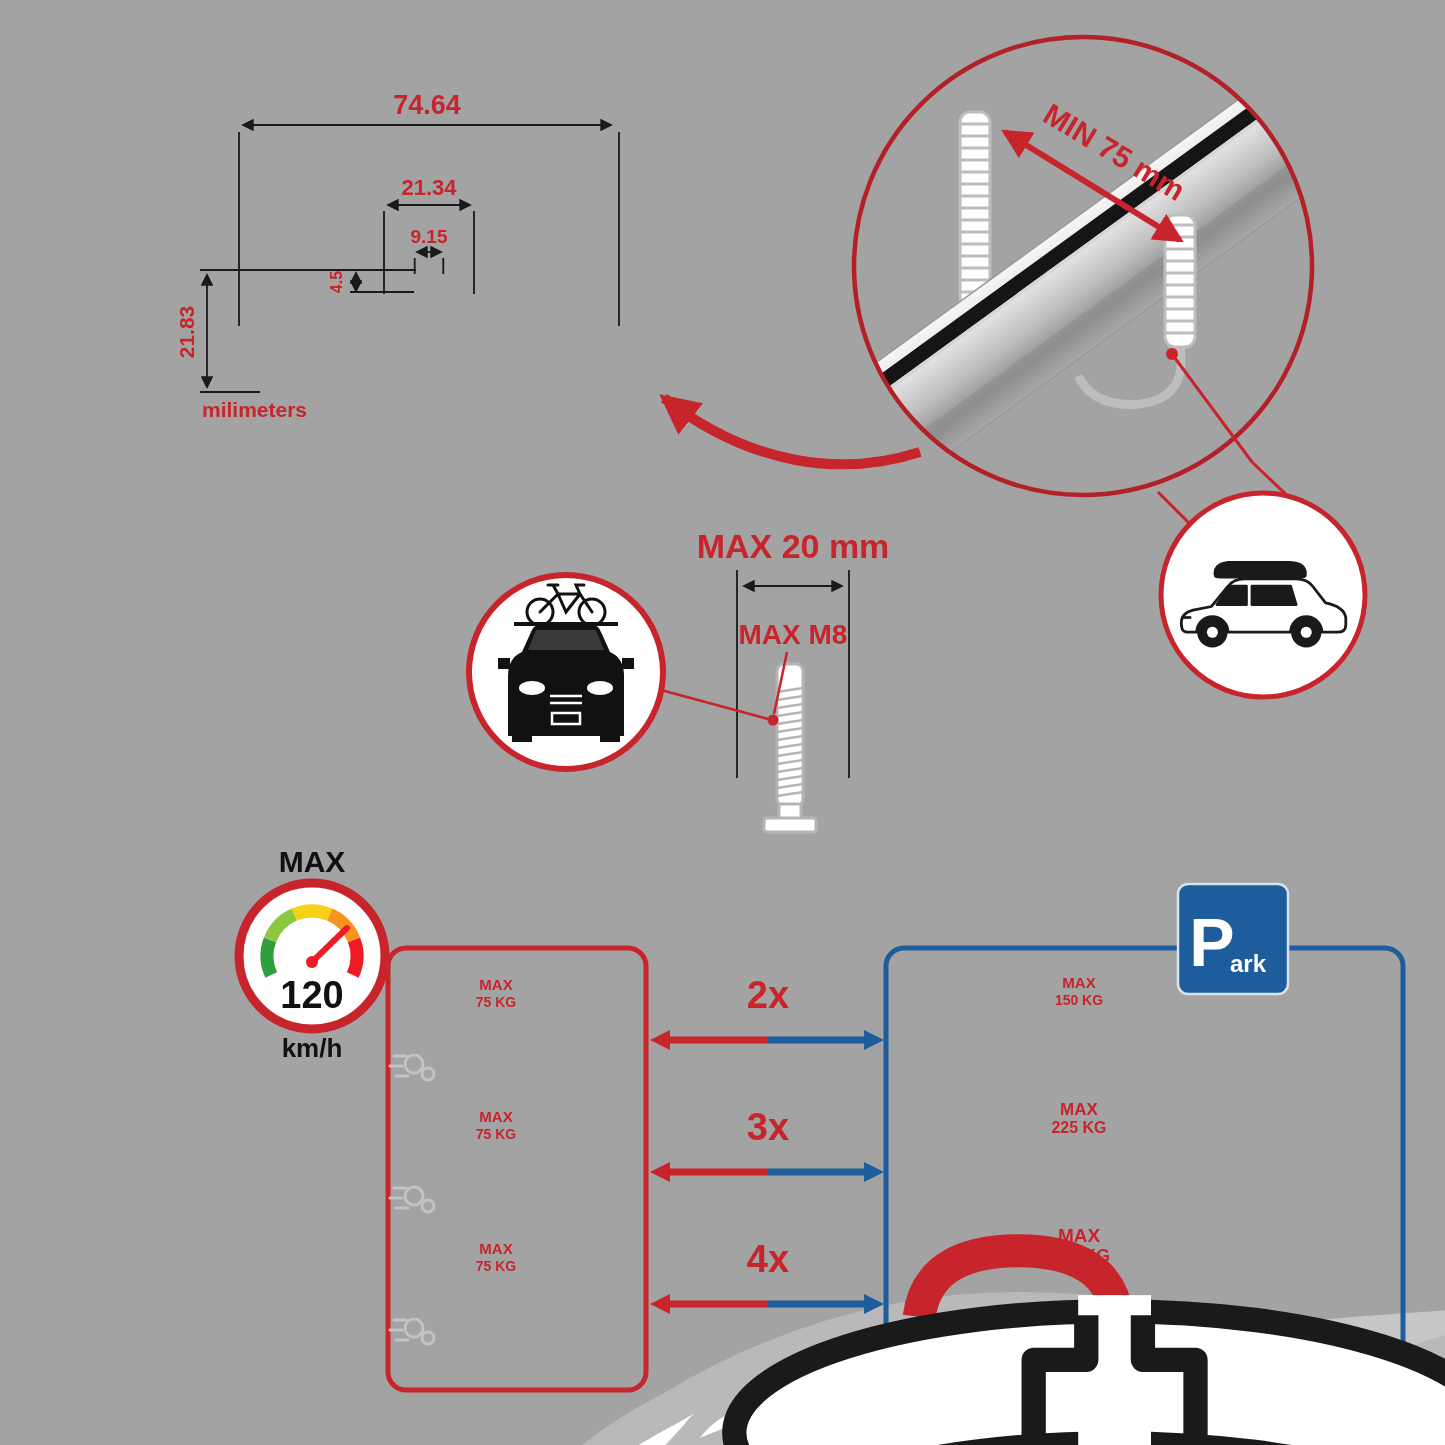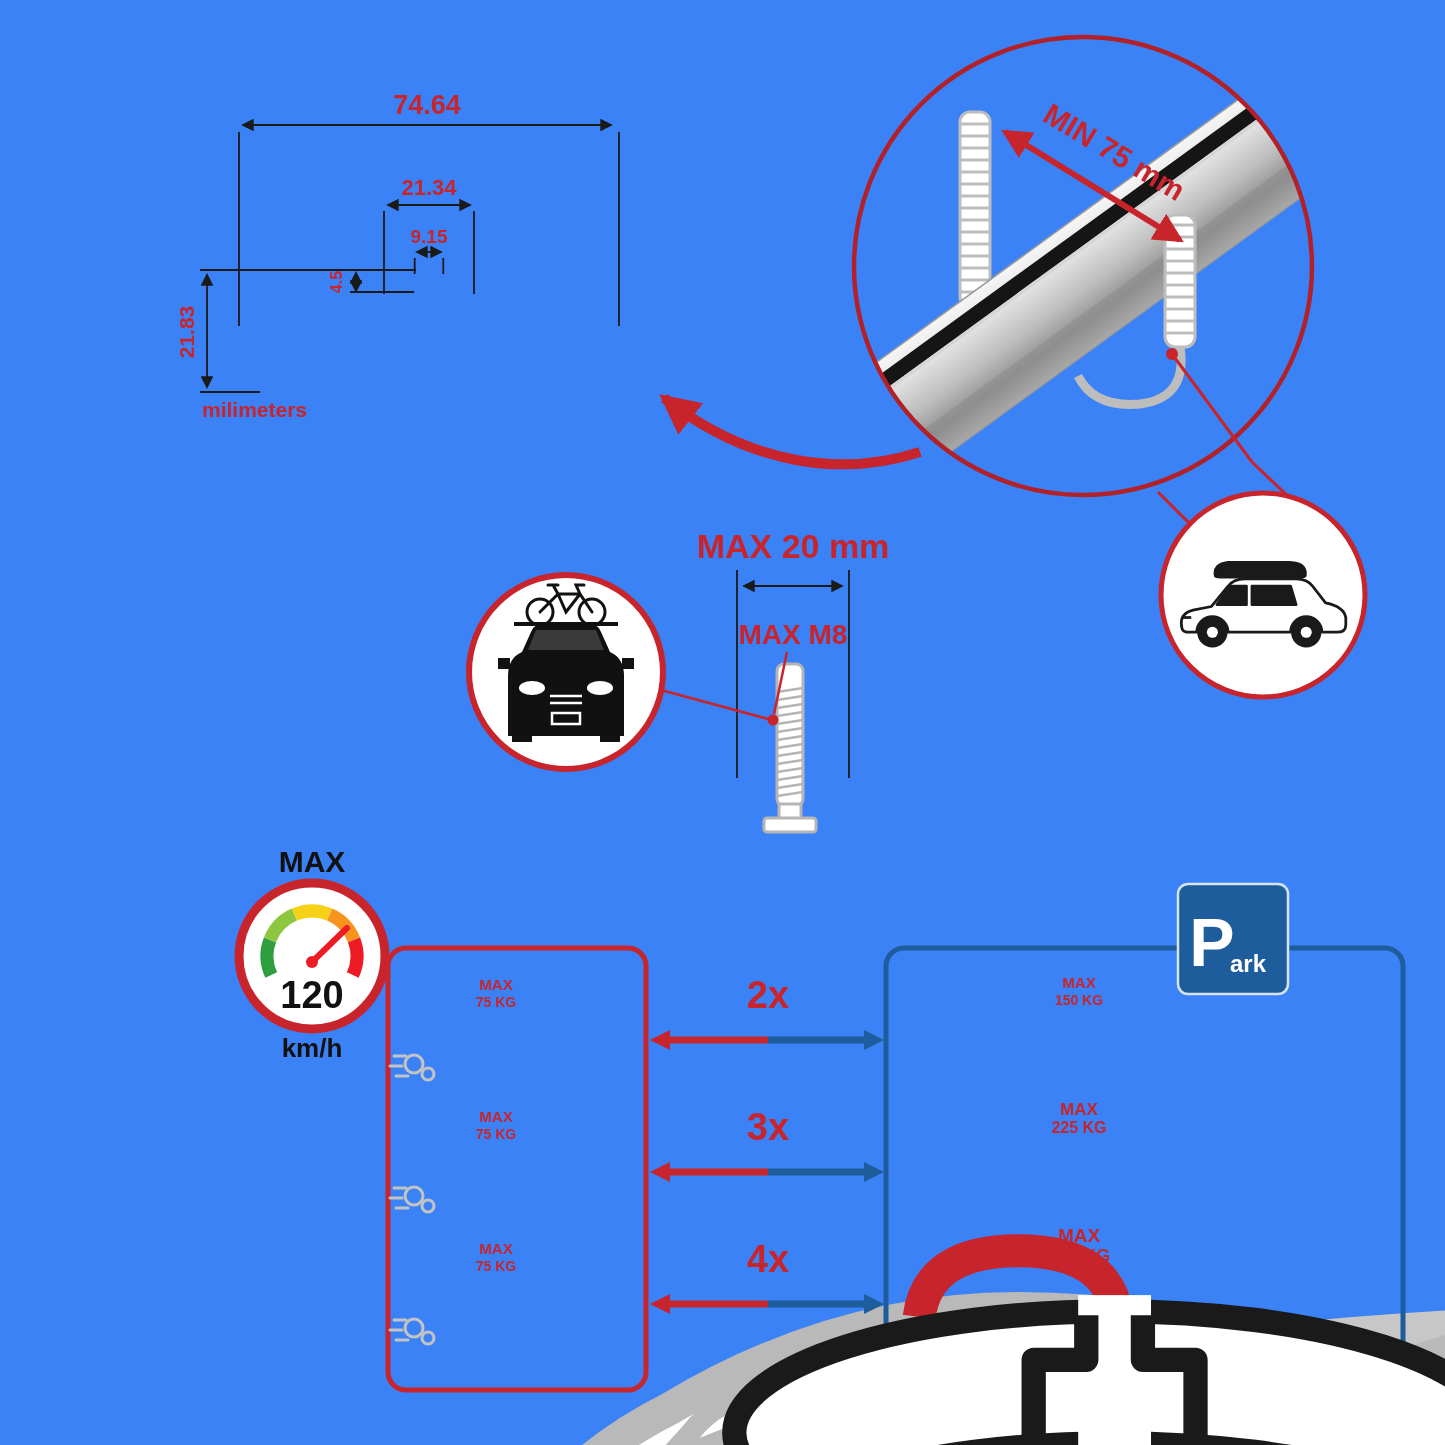--- a/index.html
+++ b/index.html
@@ -1,16 +1,16 @@
 <!DOCTYPE html>
 <html><head>
 <meta charset="utf-8">
 <style>
   html,body{margin:0;padding:0;background:#fff;}
-  .canvas{width:1445px;height:1445px;position:relative;background:#3b82f6;overflow:hidden;}
+  .canvas{width:1445px;height:1445px;position:relative;background:#a3a3a3;overflow:hidden;}
   svg{display:block;}
   text{font-family:"Liberation Sans",sans-serif;}
   .tr{fill:#c8242c;font-weight:700;}
   .tk{fill:#111111;font-weight:700;}
   .tw{fill:#ffffff;font-weight:700;}
   .dim{stroke:#1a1a1a;stroke-width:1.8;fill:none;}
   .redline{stroke:#c8242c;fill:none;}
 </style>
 </head>
 <body>

